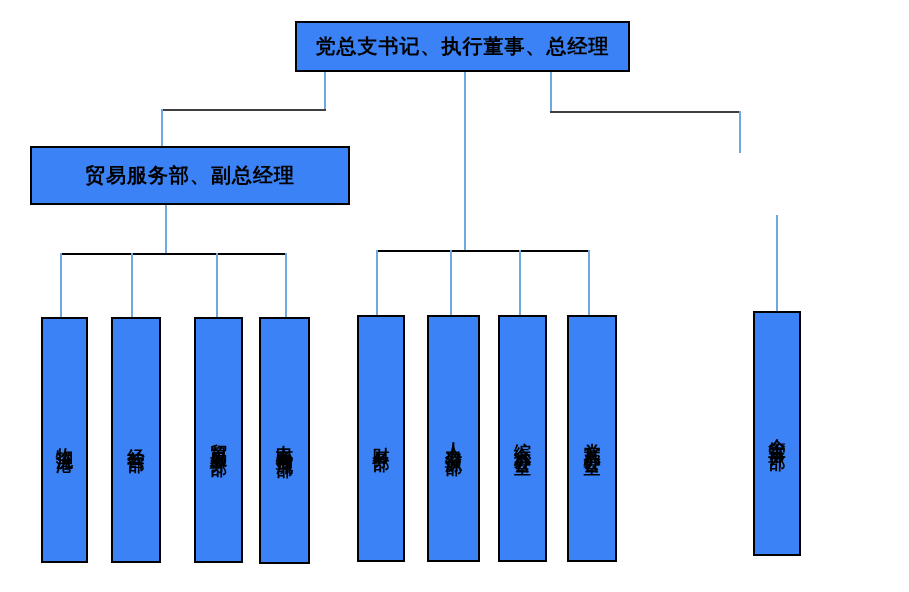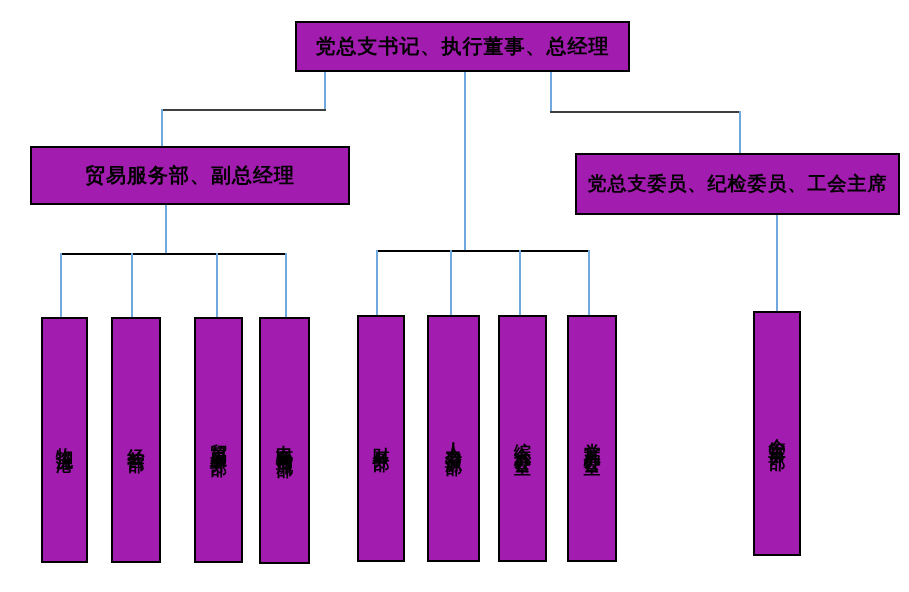--- a/index.html
+++ b/index.html
@@ -13,21 +13,21 @@
     height: 592px;
     background: #ffffff;
     font-family: "DejaVu Serif", "Liberation Serif", serif;
     color: #000000;
     overflow: hidden;
   }
   .box {
     position: absolute;
     box-sizing: border-box;
     border: 2px solid #000000;
-    background: #a21caf;
+    background: #3b82f6;
     display: flex;
     align-items: center;
     justify-content: center;
     font-weight: bold;
     text-align: right;
   }
   .box.h1 { font-size: 20px; letter-spacing: 1px; }
   .box.h2 { font-size: 19px; letter-spacing: 1px; }
   .box.vert {
     font-size: 17px;
@@ -54,21 +54,20 @@
 </style>
 </head>
 <body>
 
 <div id="canvas">
 
   <div class="box h1" style="left:295px; top:21px; width:335px; height:51px;">党总支书记、执行董事、总经理</div>
 
   <div class="box h1" style="left:30px; top:146px; width:320px; height:59px;">贸易服务部、副总经理</div>
 
-  <div class="box h2" style="left:575px; top:153px; width:325px; height:62px;">党总支委员、纪检委员、工会主席</div>
 
   <div class="box vert" style="left:41px; top:317px; width:47px; height:246px;">
     <span class="vtext">物流港</span>
   </div>
 
   <div class="box vert" style="left:111px; top:317px; width:50px; height:246px;">
     <span class="vtext">经营部</span>
   </div>
 
   <div class="box vert" style="left:194px; top:317px; width:49px; height:246px;">

